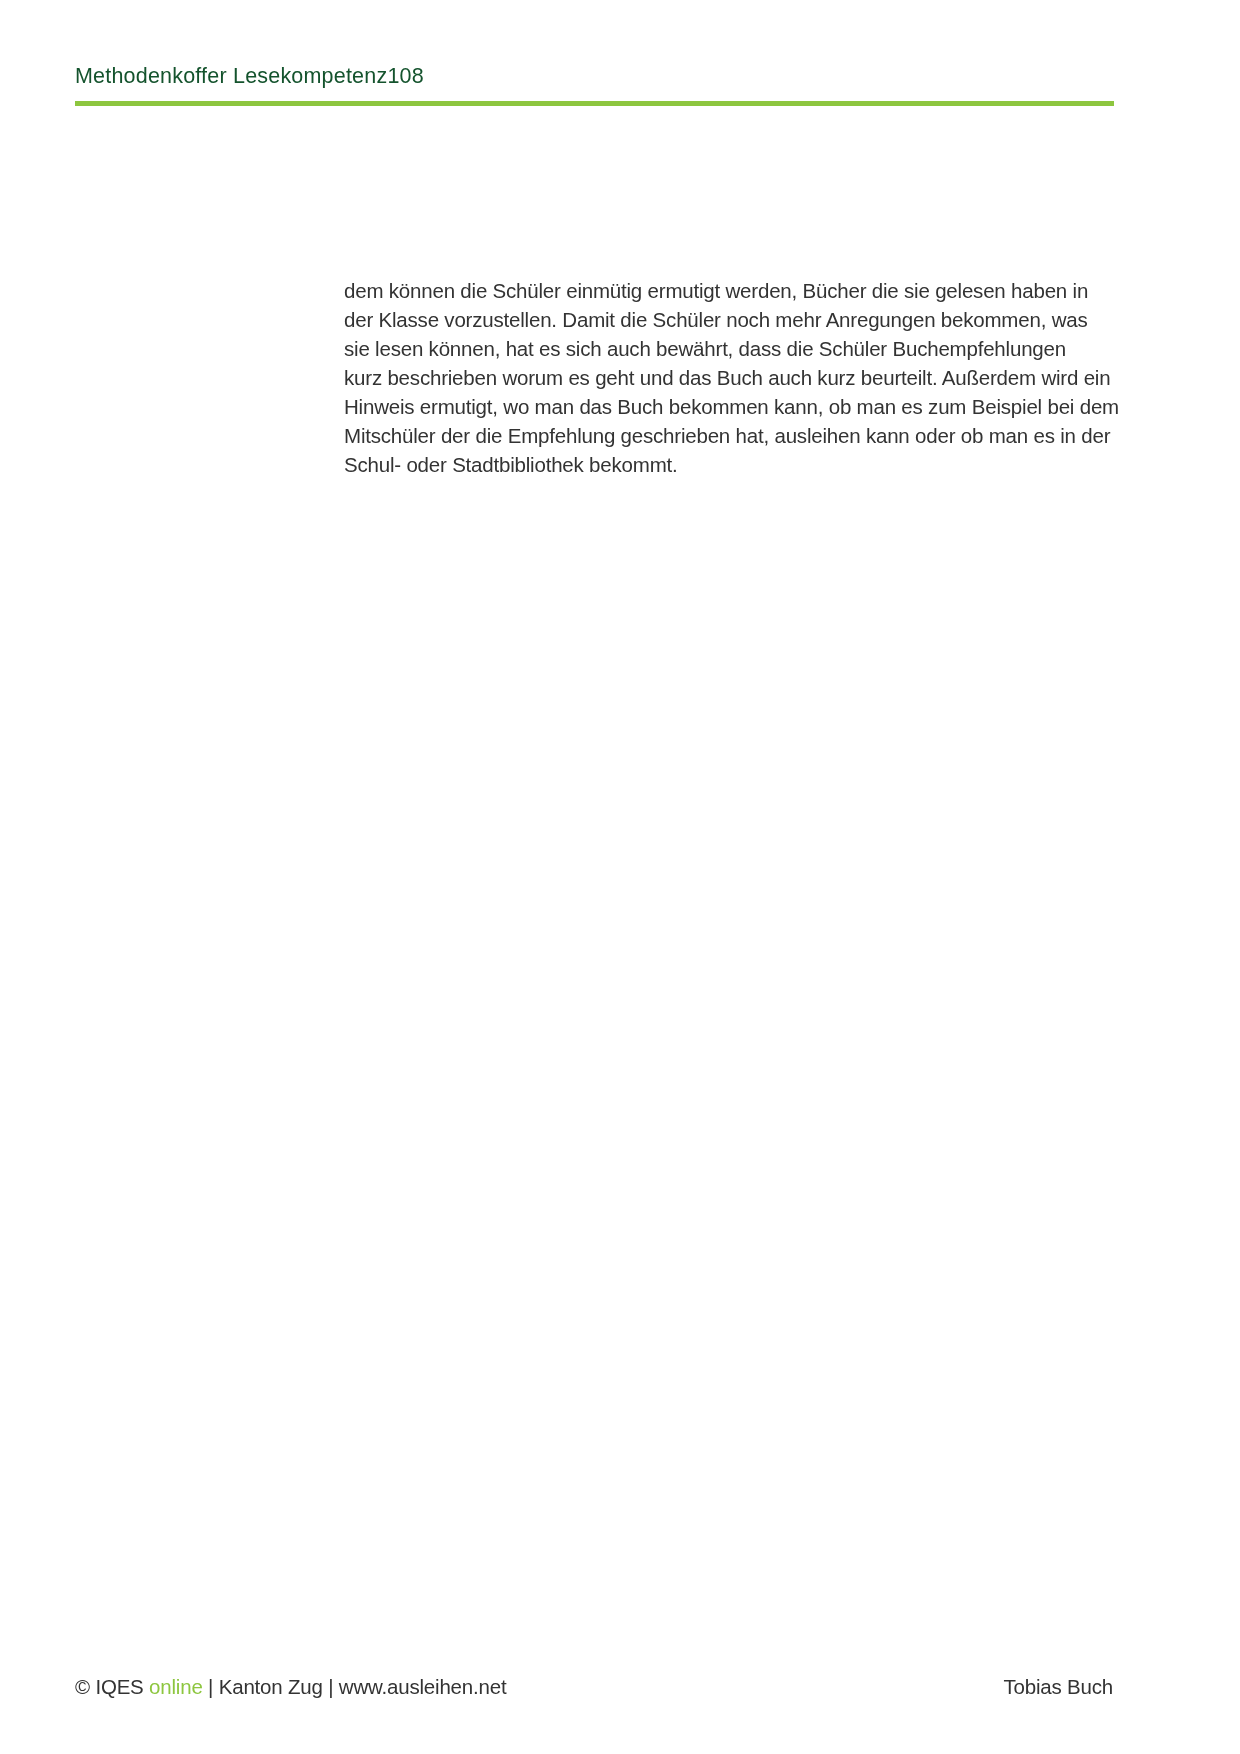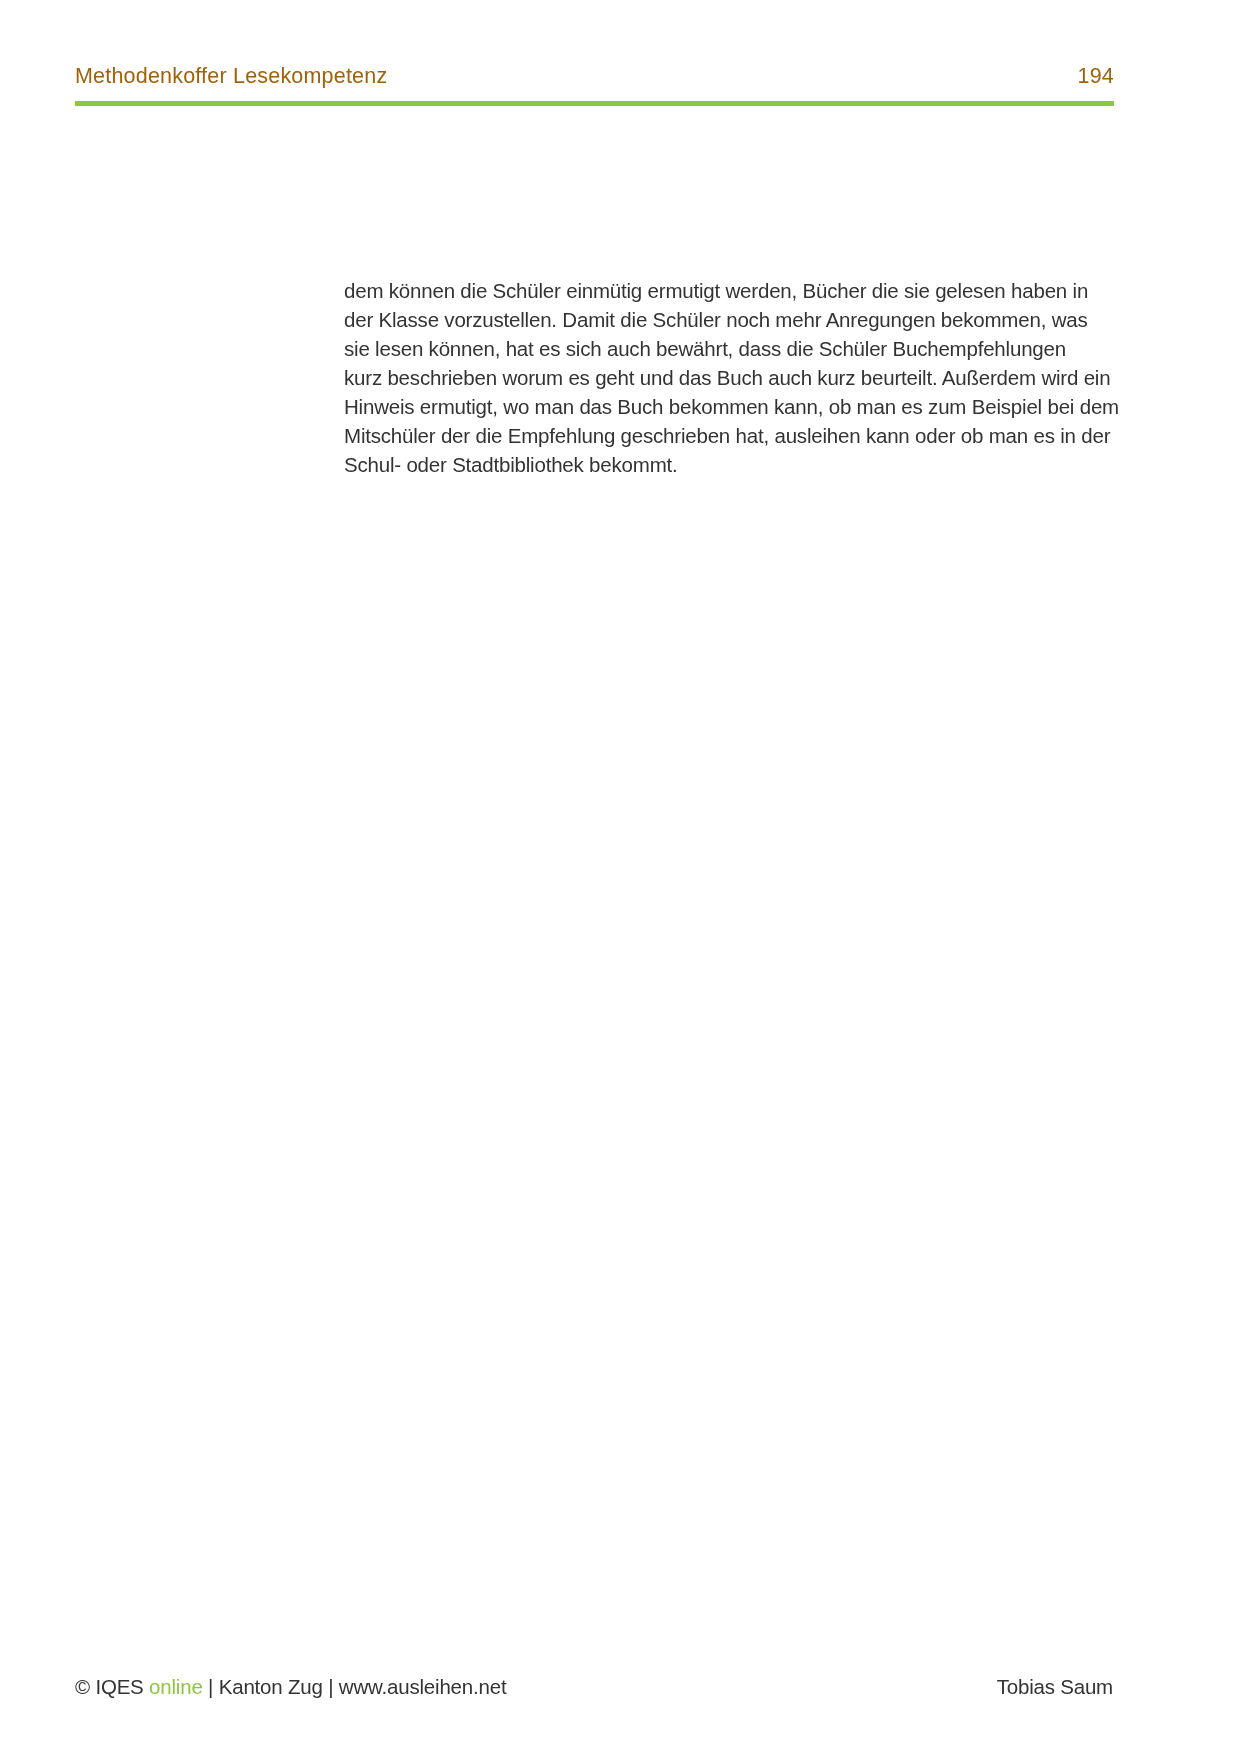--- a/index.html
+++ b/index.html
@@ -14,23 +14,23 @@
     background: #ffffff;
     overflow: hidden;
     font-family: "Liberation Sans", sans-serif;
   }
   .header {
     position: absolute;
     left: 75px;
     top: 63px;
     width: 1039px;
     display: flex;
-    justify-content: space-between;
+    justify-content: flex-start;
     align-items: baseline;
-    color: #a16207;
+    color: #14532d;
     font-size: 21.5px;
     line-height: 26px;
     letter-spacing: 0.2px;
     font-weight: normal;
   }
   .header-rule {
     position: absolute;
     left: 75px;
     top: 101px;
     width: 1039px;
@@ -66,35 +66,35 @@
     margin-top: 48px;
   }
 </style>
 </head>
 <body>
 
 <div class="page">
 
   <header class="header">
     <span>Methodenkoffer Lesekompetenz</span>
-    <span>194</span>
+    <span>108</span>
   </header>
 
   <div class="header-rule"></div>
 
   <main class="body-text">
     <div>dem können die Schüler einmütig ermutigt werden, Bücher die sie gelesen haben in</div>
     <div>der Klasse vorzustellen. Damit die Schüler noch mehr Anregungen bekommen, was</div>
     <div>sie lesen können, hat es sich auch bewährt, dass die Schüler Buchempfehlungen</div>
     <div>kurz beschrieben worum es geht und das Buch auch kurz beurteilt. Außerdem wird ein</div>
     <div>Hinweis ermutigt, wo man das Buch bekommen kann, ob man es zum Beispiel bei dem</div>
     <div>Mitschüler der die Empfehlung geschrieben hat, ausleihen kann oder ob man es in der</div>
     <div>Schul- oder Stadtbibliothek bekommt.</div>
   </main>
 
   <footer class="footer">
     <span>
       <span>© IQES </span><span class="green">online</span><span> | Kanton Zug | www.ausleihen.net</span>
     </span>
-    <span>Tobias Saum</span>
+    <span>Tobias Buch</span>
   </footer>
 
 </div>
 
 </body></html>

